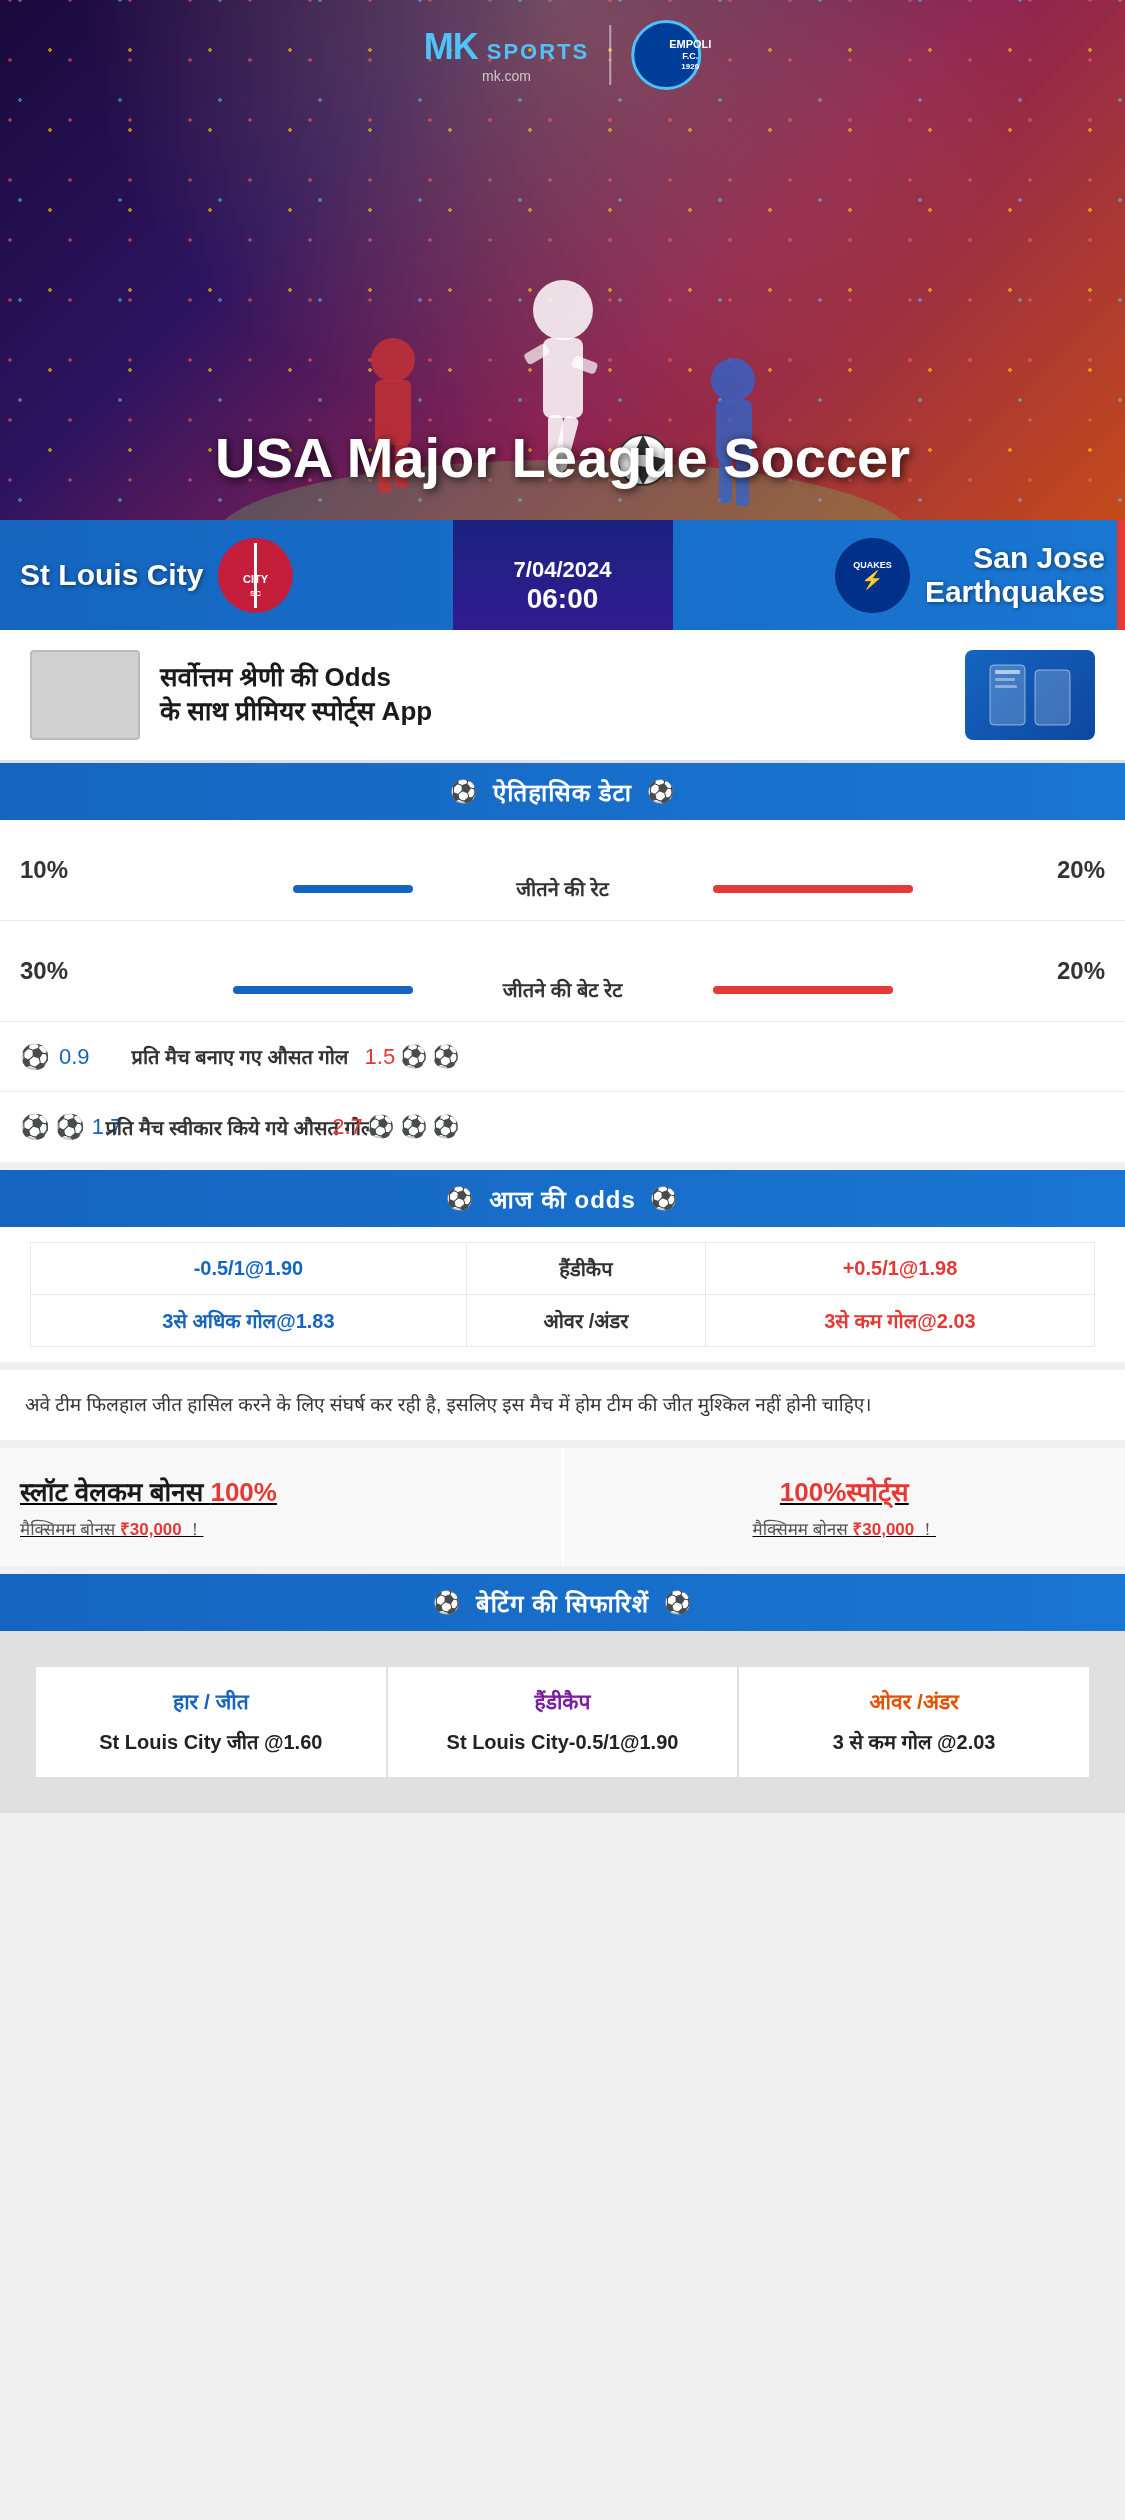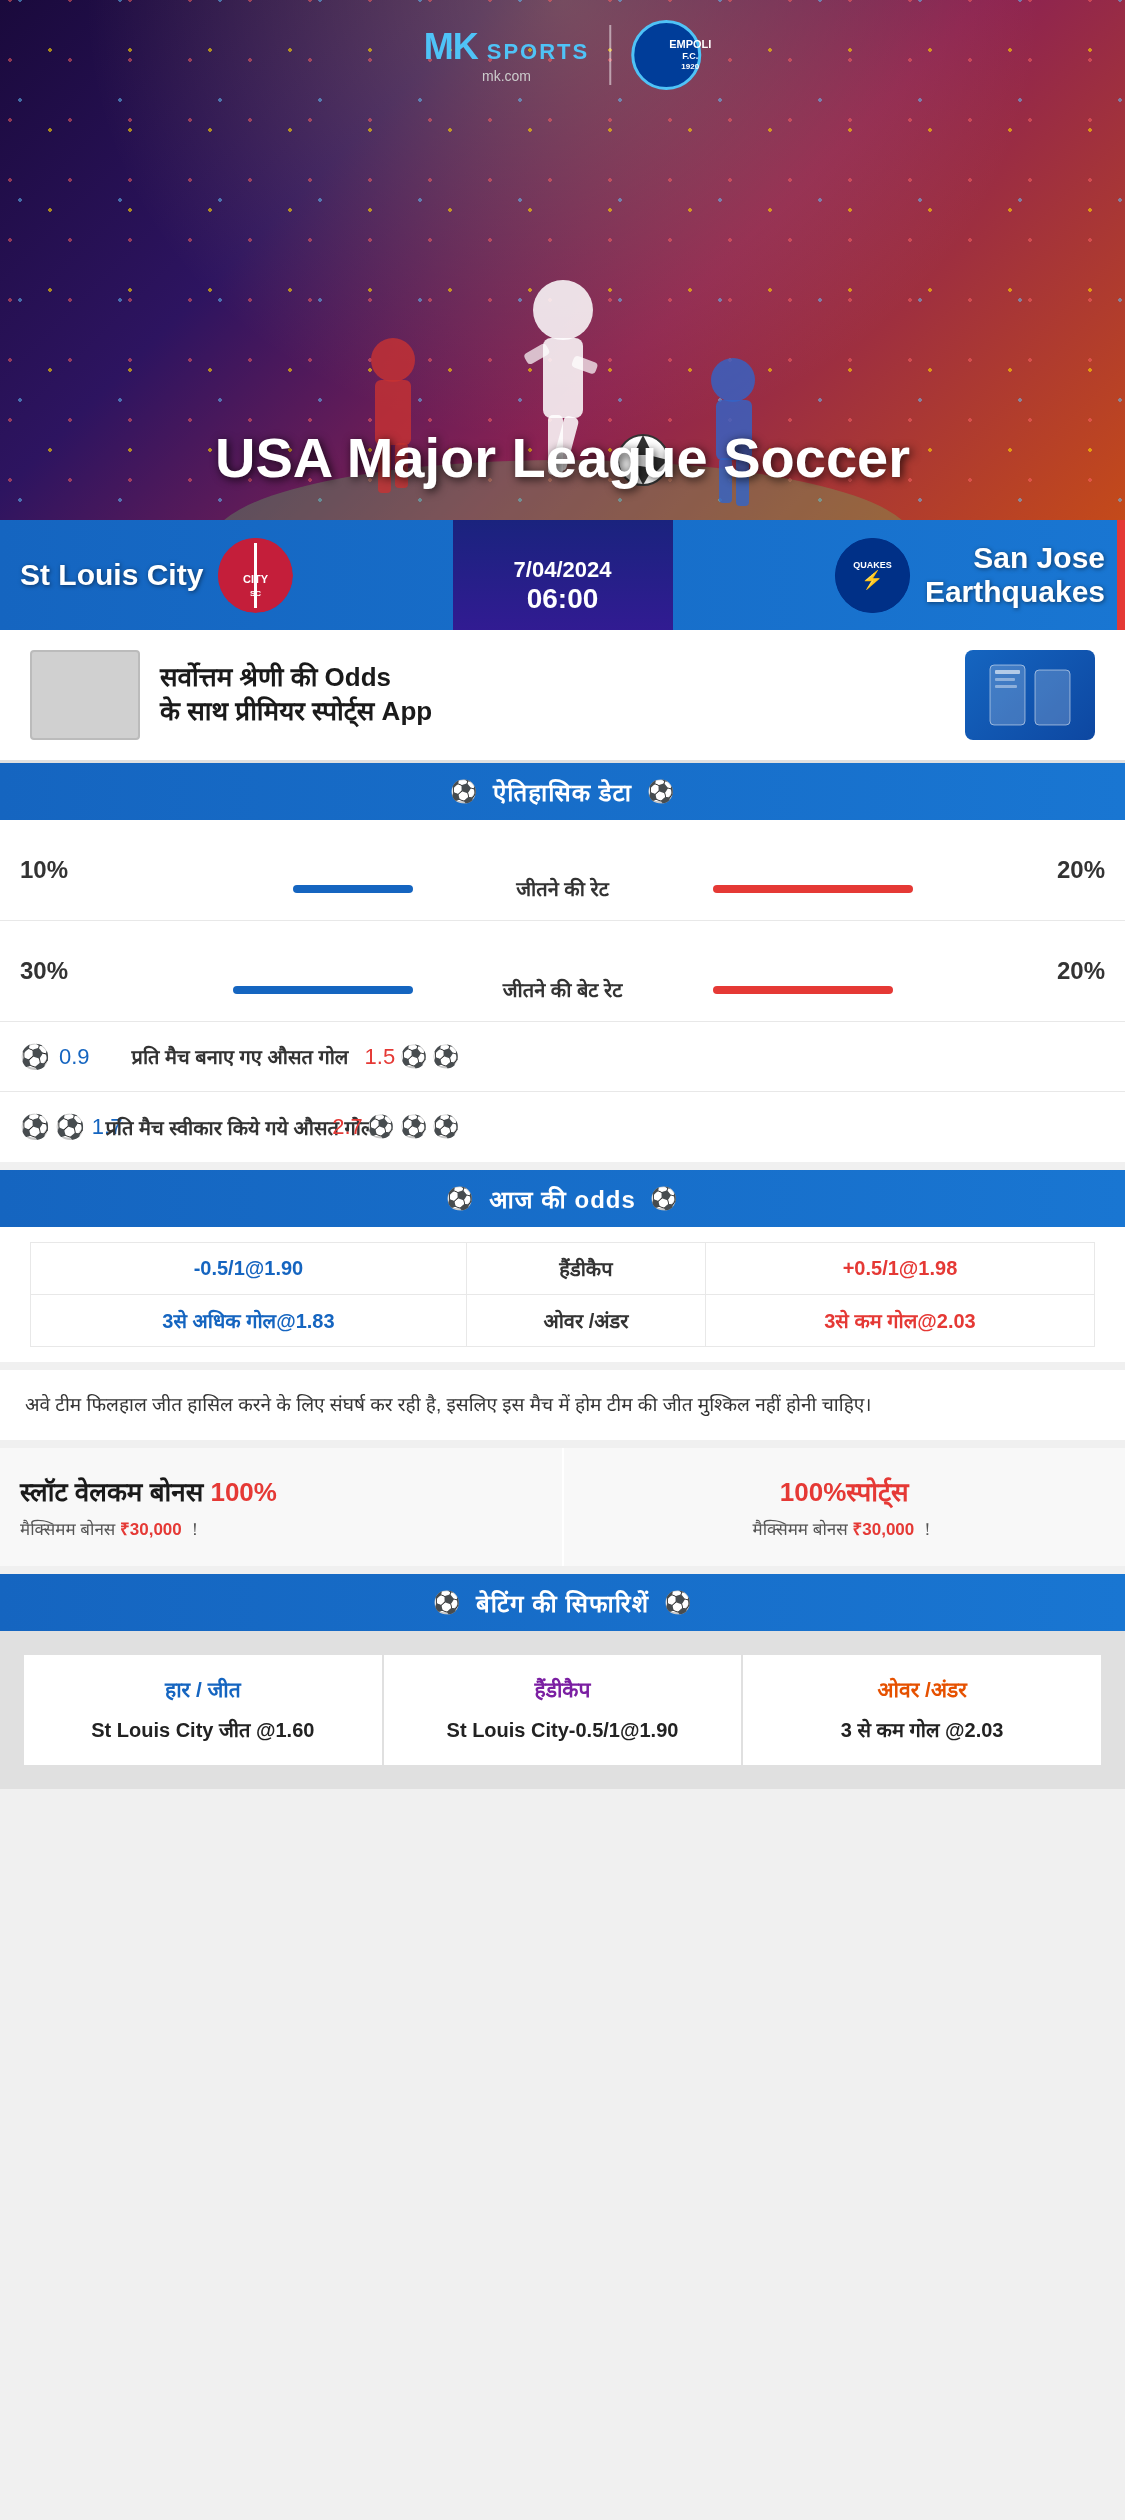--- a/index.html
+++ b/index.html
@@ -350,20 +350,21 @@
       color: #333;
       line-height: 1.6;
     }
 
     
     .bonus-section {
       background: white;
       margin-top: 8px;
       display: flex;
       gap: 2px;
+      text-decoration: underline;
     }
     .bonus-card {
       flex: 1;
       padding: 25px 20px;
       background: #f8f8f8;
     }
     .bonus-title {
       font-size: 26px;
       font-weight: 800;
       color: #1a1a1a;
@@ -396,21 +397,21 @@
     
     .recommendations-section {
       background: white;
       margin-top: 8px;
     }
     .rec-grid {
       display: grid;
       grid-template-columns: 1fr 1fr 1fr;
       gap: 2px;
       background: #e0e0e0;
-      padding: 24px;
+      padding: 36px;
     }
     .rec-cell {
       background: white;
       padding: 20px 15px;
       text-align: center;
     }
     .rec-type {
       font-size: 21px;
       font-weight: 700;
       margin-bottom: 12px;

